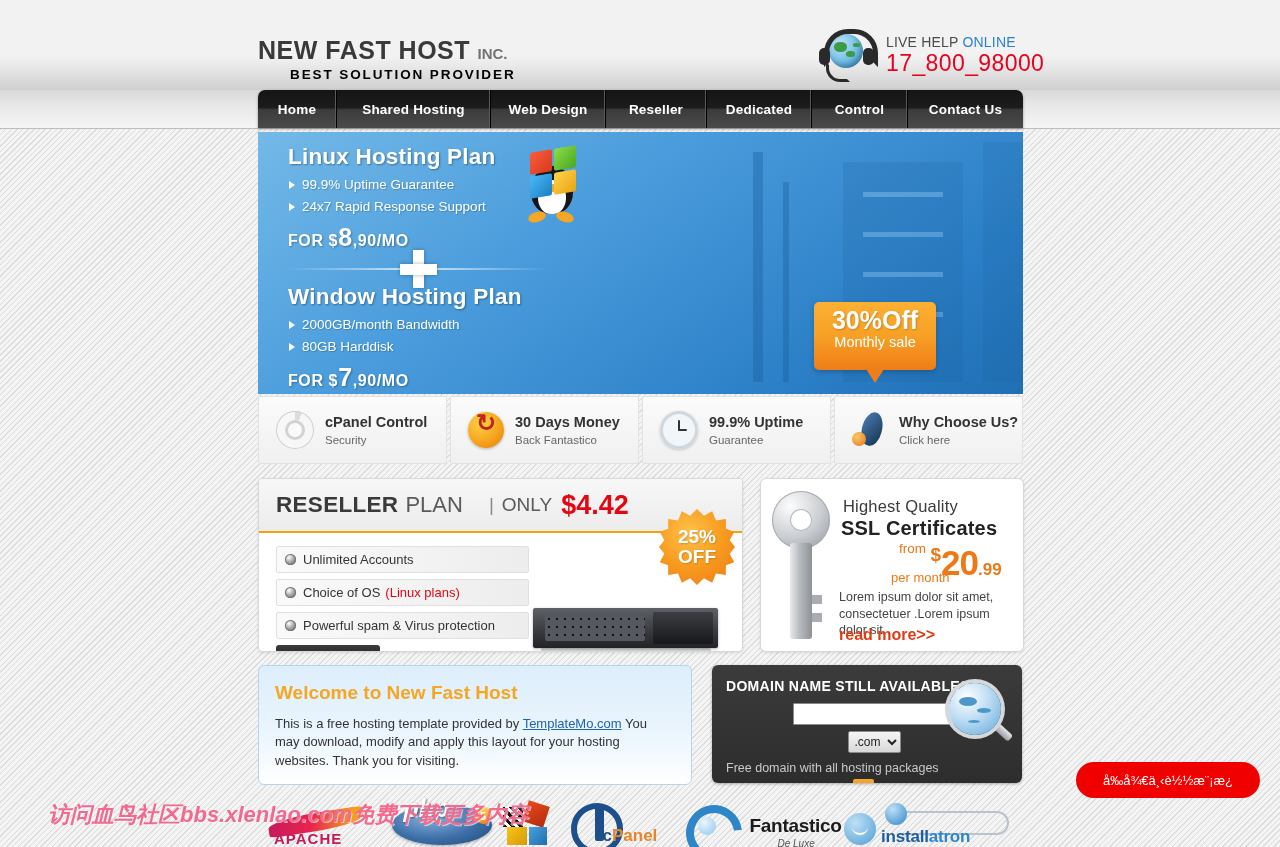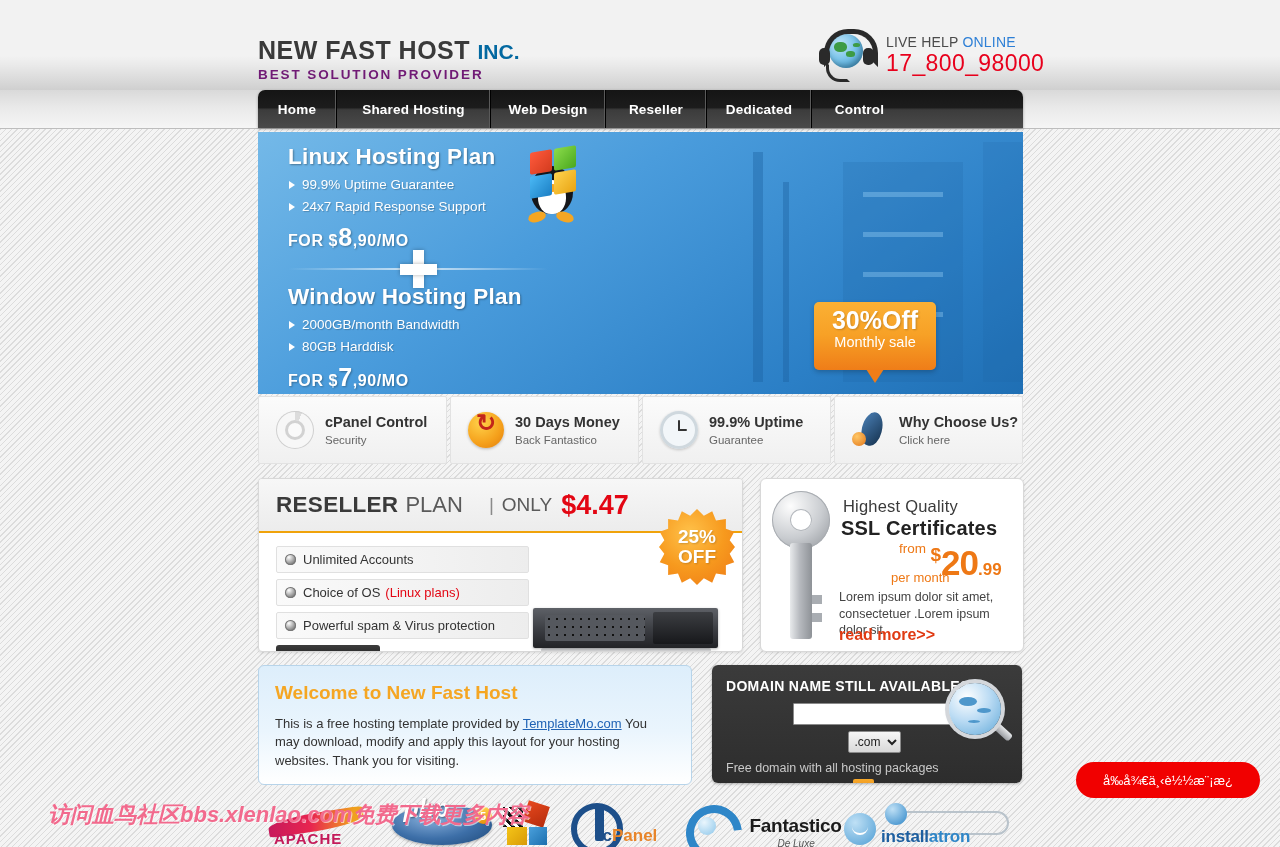--- a/index.html
+++ b/index.html
@@ -19,22 +19,22 @@
   }
   .band-stripe{
     position:absolute;left:0;top:90px;width:1280px;height:38px;
     background:linear-gradient(to bottom,#d9d9d9 0%,#e9e9e9 45%,#f5f5f5 100%);
     border-bottom:1px solid #bdbdbd;
   }
 
   
   .logo{position:absolute;left:258px;top:38px;}
   .logo-main{font-size:25px;font-weight:bold;color:#3a3a3a;letter-spacing:.5px;line-height:1;}
-  .logo-main .inc{font-size:21px;letter-spacing:0;color:#0369a1;}
-  .logo-sub{font-size:13.5px;font-weight:bold;color:#701a75;letter-spacing:1.9px;margin-top:4px;}
+  .logo-main .inc{font-size:15px;letter-spacing:0;color:#737373;}
+  .logo-sub{font-size:13.5px;font-weight:bold;color:#000000;letter-spacing:1.9px;margin-top:4px;margin-left:32px;}
 
   
   .livehelp{position:absolute;left:818px;top:28px;display:flex;align-items:center;gap:10px;}
   .headset{width:58px;height:54px;position:relative;flex:0 0 auto;}
   .headset .globe{position:absolute;left:11px;top:6px;width:34px;height:34px;border-radius:50%;
     background:radial-gradient(circle at 33% 30%,#bfe4f7 0%,#7cc4ea 45%,#2e8fc4 100%);
     box-shadow:inset -2px -3px 5px rgba(0,0,0,.25);overflow:hidden;}
   .headset .globe:before{content:"";position:absolute;left:5px;top:8px;width:13px;height:10px;border-radius:45%;
     background:#3d9b45;box-shadow:10px 7px 0 -2px #3d9b45, 16px -2px 0 -3px #3d9b45;}
   .headset .band{position:absolute;left:6px;top:1px;width:44px;height:28px;
@@ -301,20 +301,21 @@
   </div>
 </div>
 
 <div class="nav">
   <div class="nav-item">Home</div>
   <div class="nav-item">Shared Hosting</div>
   <div class="nav-item">Web Design</div>
   <div class="nav-item">Reseller</div>
   <div class="nav-item">Dedicated</div>
   <div class="nav-item">Control</div>
+  <div class="nav-item">Contact Us</div>
 </div>
 
 <div class="banner">
   <div class="room">
     <i style="left:30px;top:20px;width:10px;height:230px;"></i>
     <i style="left:60px;top:50px;width:6px;height:200px;"></i>
     <i style="left:120px;top:30px;width:120px;height:220px;opacity:.5;"></i>
     <i style="left:140px;top:60px;width:80px;height:5px;background:#90c4e8;"></i>
     <i style="left:140px;top:100px;width:80px;height:5px;background:#90c4e8;"></i>
     <i style="left:140px;top:140px;width:80px;height:5px;background:#90c4e8;"></i>
@@ -398,21 +399,21 @@
     </div>
   </div>
 </div>
 
 <div class="reseller">
   <div class="res-head">
     <span class="h1">RESELLER</span>
     <span class="h2">PLAN</span>
     <span class="sep">|</span>
     <span class="only">ONLY</span>
-    <span class="price">$4.47</span>
+    <span class="price">$4.42</span>
   </div>
   <div class="res-body">
     <div class="opt">
       <span class="dot"></span>
       <span>Unlimited Accounts</span>
     </div>
     <div class="opt">
       <span class="dot"></span>
       <span>Choice of OS</span>
       <span class="red">(Linux plans)</span>

